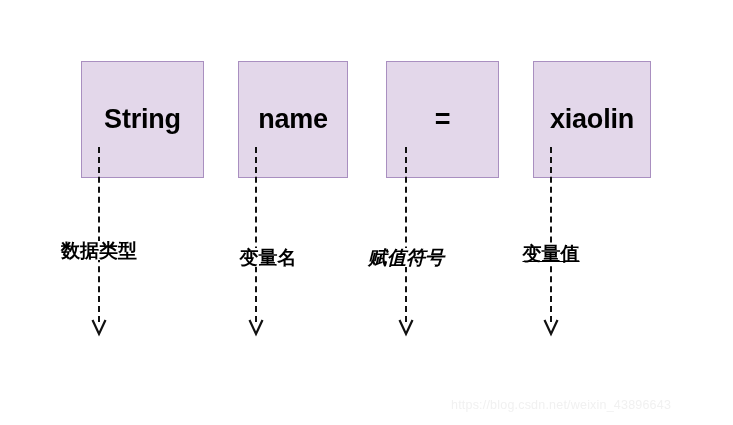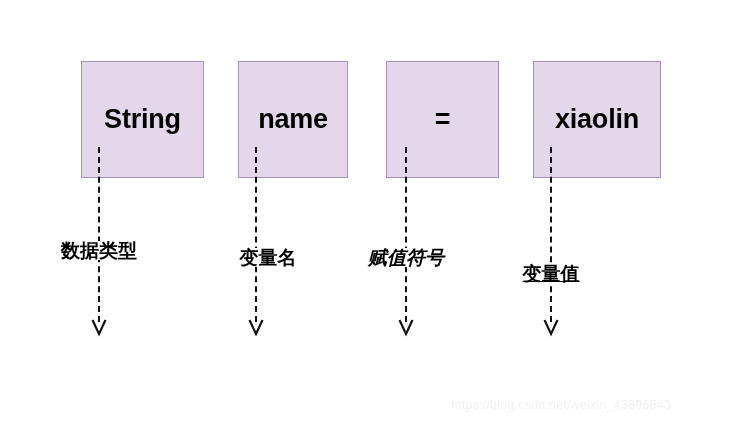--- a/index.html
+++ b/index.html
@@ -103,26 +103,26 @@
         <div class="token-box" style="left: 350px; top: 61px; width: 113px; height: 117px;">
           <span class="token-text">=</span>
         </div>
         <div class="connector" style="left: 405px; top: 147px; height: 175px;"></div>
         <div class="arrow-head" style="left: 396px; top: 318px;"><svg width="20" height="20" viewBox="0 0 20 20">
             <path d="M3.5 2 L10 16 L16.5 2" fill="none" stroke="#111111" stroke-width="2.2" stroke-linecap="butt" stroke-linejoin="miter"></path>
           </svg></div>
         <div class="caption" style="left: 406px; top: 248px; font-style: italic;">赋值符号</div>
       </div>
       <div class="token-group">
-        <div class="token-box" style="left: 497px; top: 61px; width: 128px; height: 117px;">
+        <div class="token-box" style="left: 497px; top: 61px; width: 118px; height: 117px;">
           <span class="token-text">xiaolin</span>
         </div>
         <div class="connector" style="left: 550px; top: 147px; height: 175px;"></div>
         <div class="arrow-head" style="left: 541px; top: 318px;"><svg width="20" height="20" viewBox="0 0 20 20">
             <path d="M3.5 2 L10 16 L16.5 2" fill="none" stroke="#111111" stroke-width="2.2" stroke-linecap="butt" stroke-linejoin="miter"></path>
           </svg></div>
-        <div class="caption" style="left: 551px; top: 264px; text-decoration: underline;">变量值</div>
+        <div class="caption" style="left: 551px; top: 244px; text-decoration: underline;">变量值</div>
       </div>
     </div>
 
   <div class="watermark" style="left: 451px; top: 398px;">https://blog.csdn.net/weixin_43896643</div>
 
 </div>
 
 </body></html>

